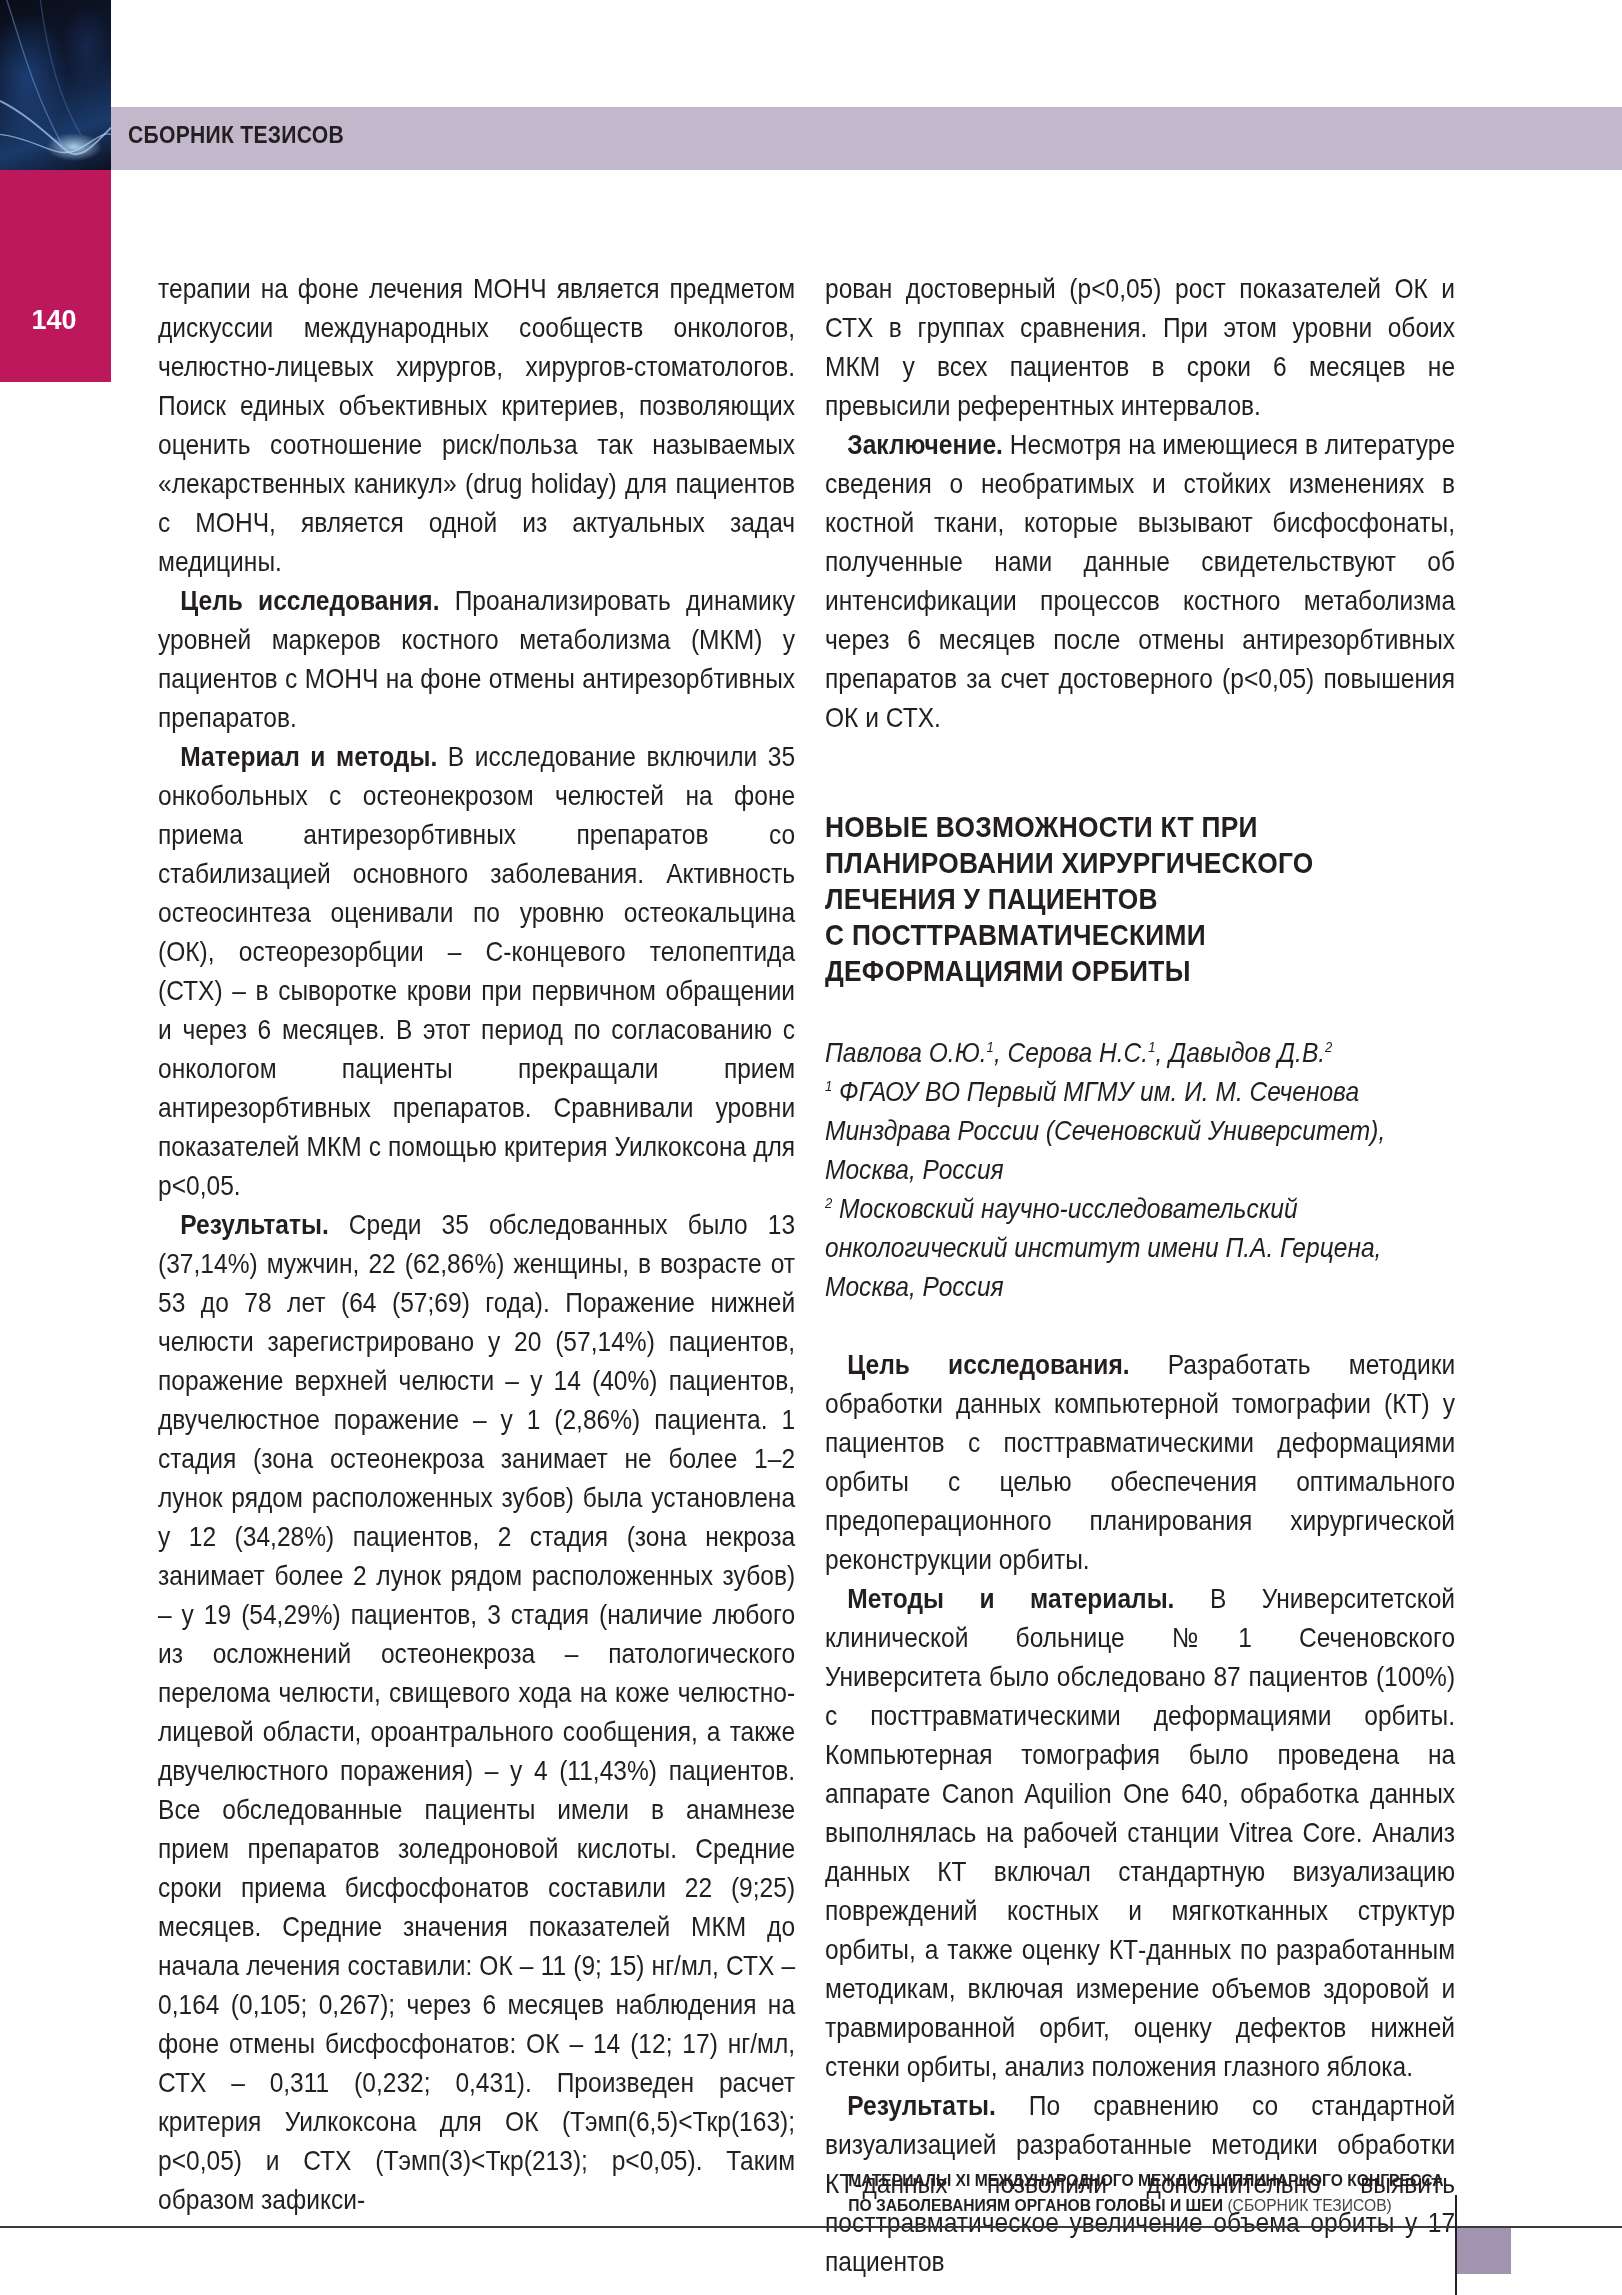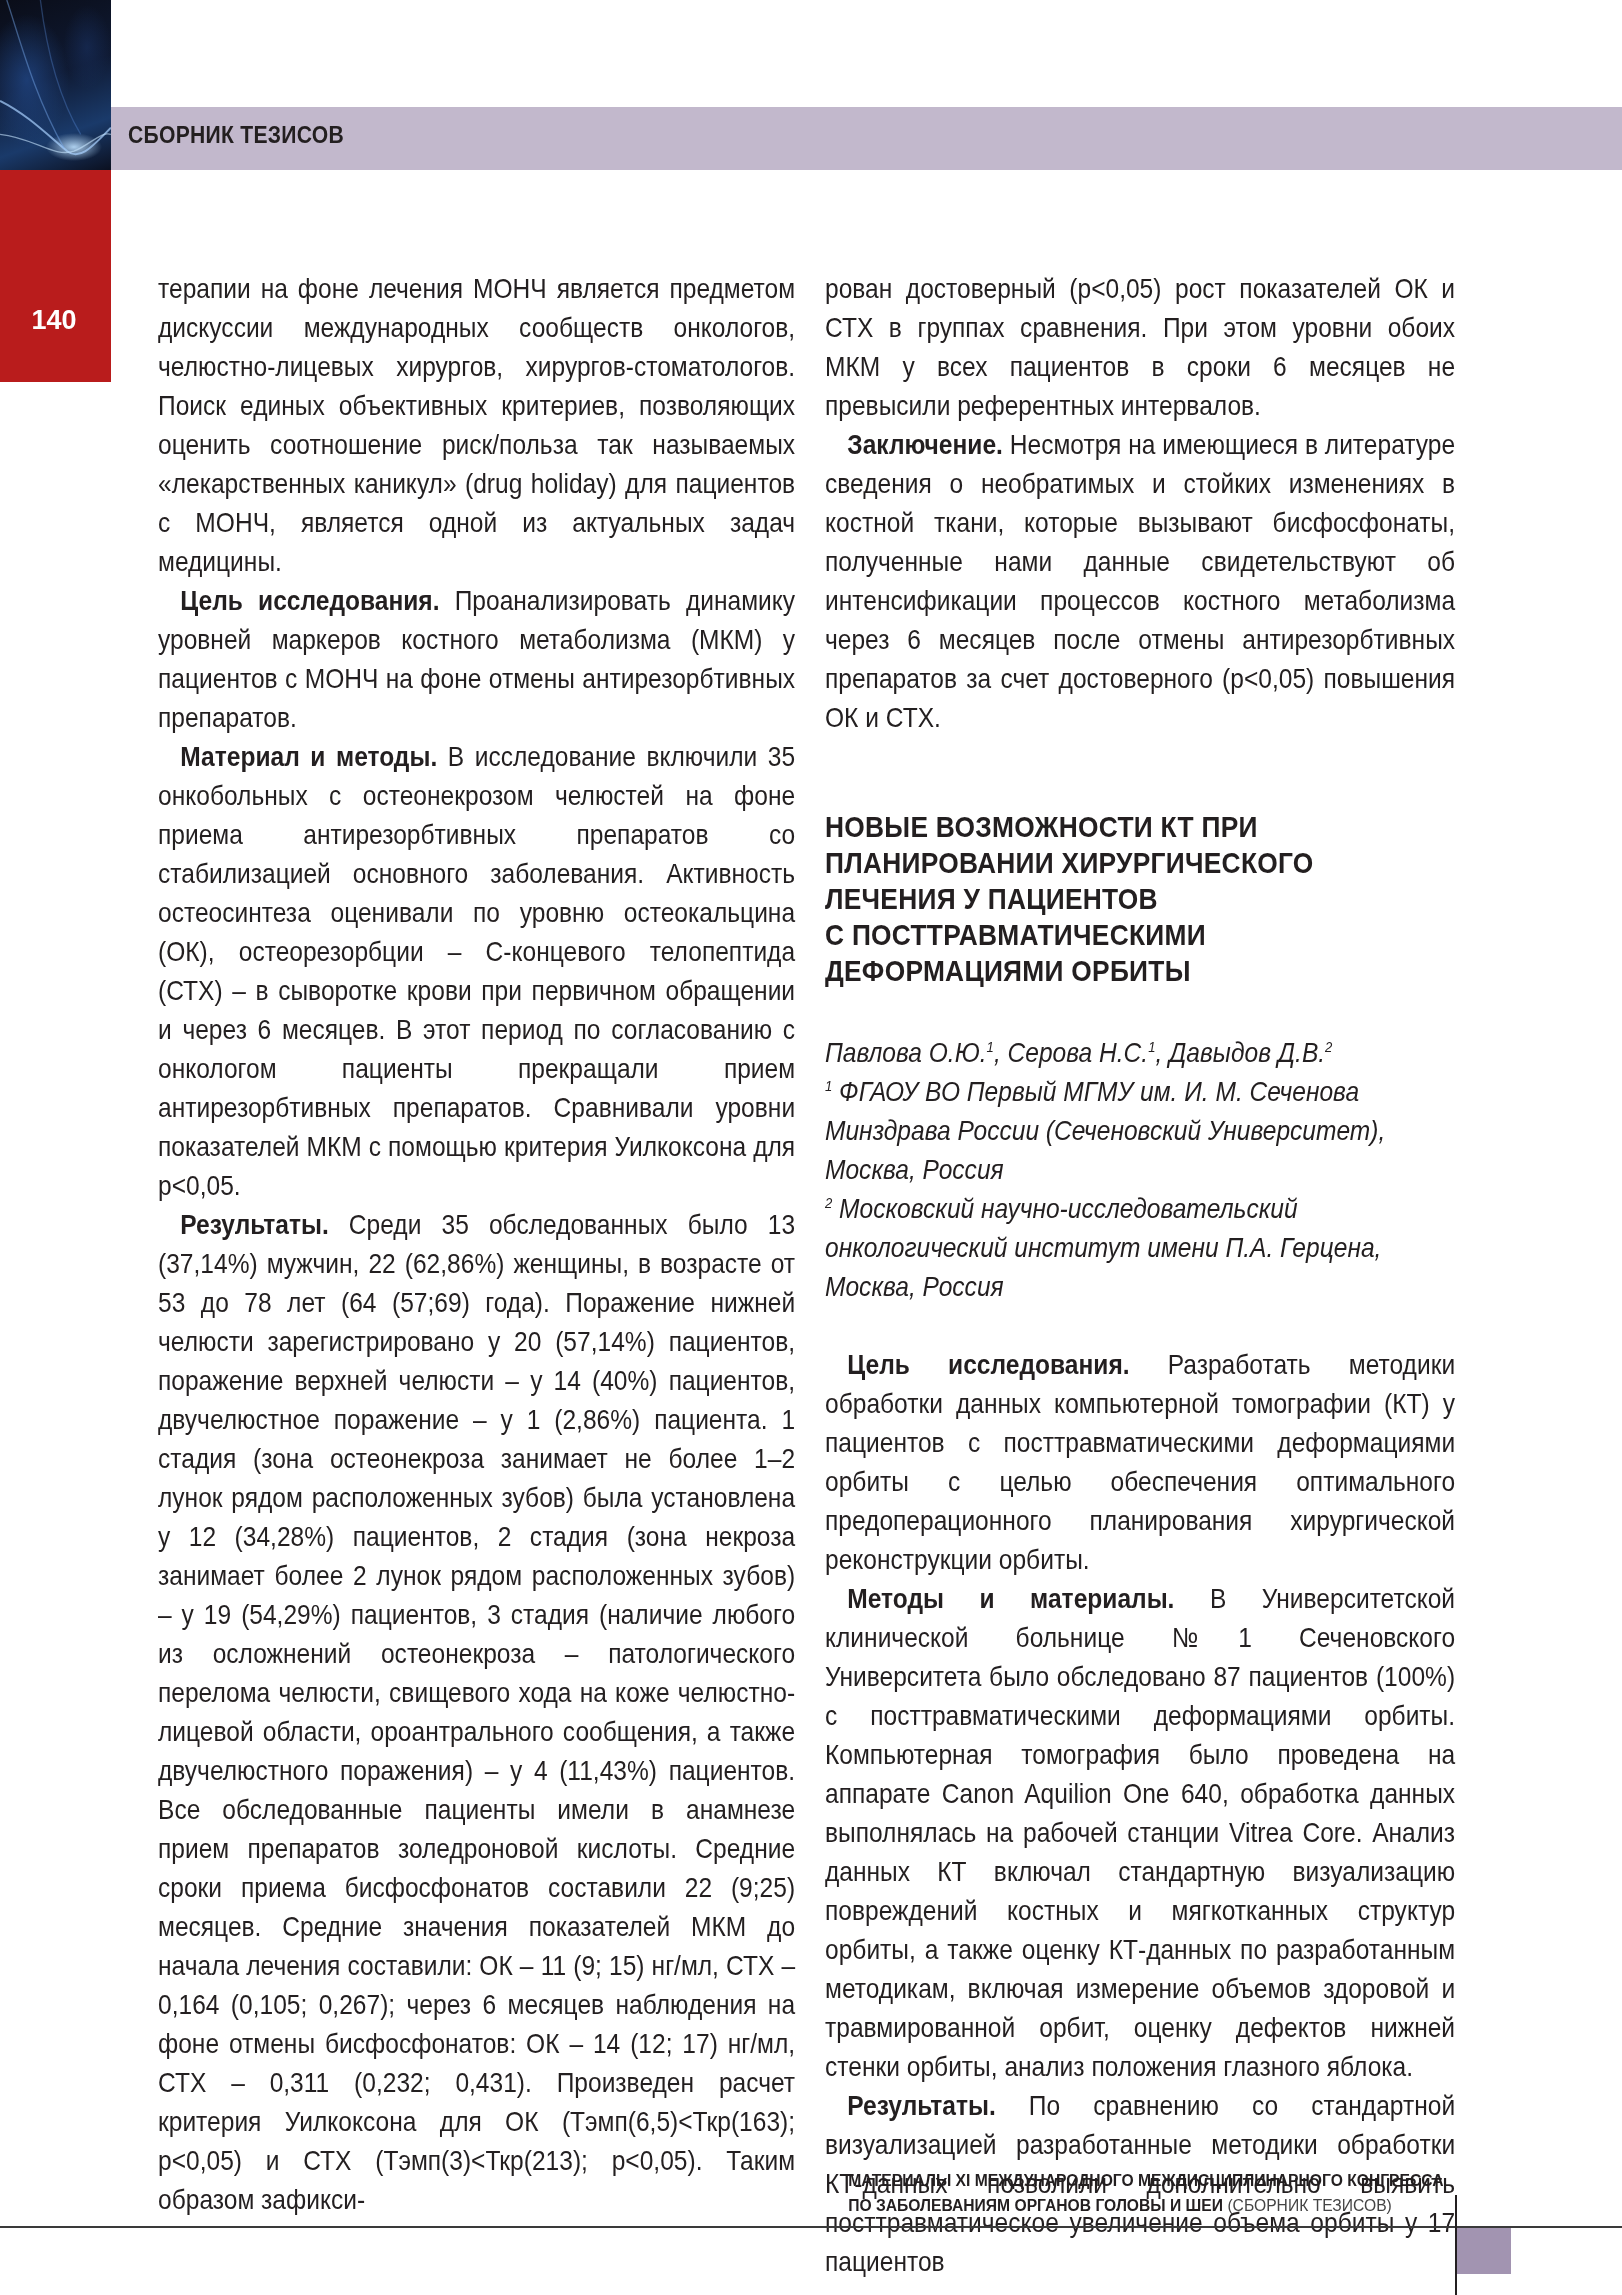--- a/index.html
+++ b/index.html
@@ -8,21 +8,21 @@
   .corner-art { position:absolute; left:0; top:0; width:111px; height:170px;
     background:
       radial-gradient(ellipse 40px 20px at 74px 147px, rgba(190,225,255,0.9), rgba(60,120,200,0.0) 70%),
       radial-gradient(ellipse 60px 94px at 27px 80px, rgba(40,90,170,0.55), rgba(0,0,0,0) 70%),
       radial-gradient(ellipse 34px 60px at 87px 47px, rgba(30,60,120,0.4), rgba(0,0,0,0) 70%),
       linear-gradient(160deg, #0a0d18 0%, #0f1a33 45%, #1a3a6a 75%, #0b1020 100%); }
   .corner-art svg { position:absolute; left:0; top:0; }
   .header-bar { position:absolute; left:111px; top:107px; width:1512px; height:63px; background:#c2b8cc; }
   .header-title { position:absolute; left:128px; top:121px; font-size:24px; font-weight:bold;
     letter-spacing:0.3px; transform:scaleX(0.88); transform-origin:left center; color:#231f20; }
-  .side-block { position:absolute; left:0; top:170px; width:111px; height:212px; background:#b91c1c; }
+  .side-block { position:absolute; left:0; top:170px; width:111px; height:212px; background:#be185d; }
   .page-number { position:absolute; left:31.5px; top:135px; font-size:27px; font-weight:bold; color:#ffffff; }
 
   .col { position:absolute; top:229px; width:637px;margin-top:40px; }
   .col-left { left:158px; }
   .col-right { left:825px; width:630px; }
   .p { font-size:27.5px; line-height:39px; margin:0; text-align:justify; text-align-last:left;
        transform-origin:left top; }
   .cond { display:block; width:112%; transform:scaleX(0.893); transform-origin:left top; }
   .indent { text-indent:25px; }
   .lead { font-weight:bold; }

